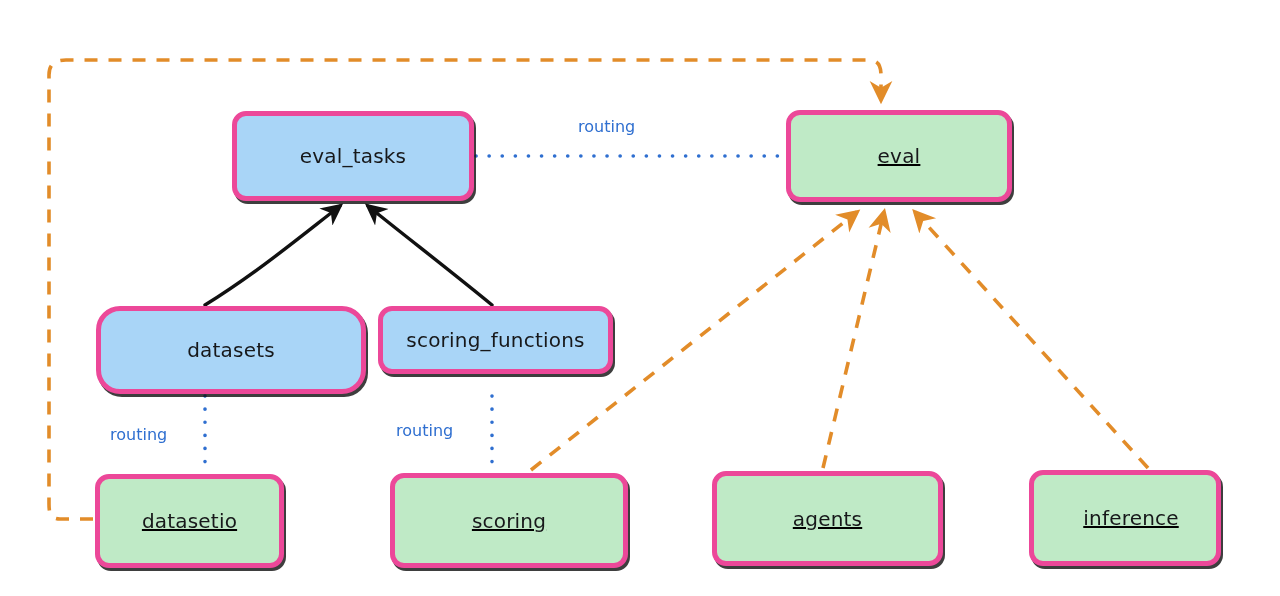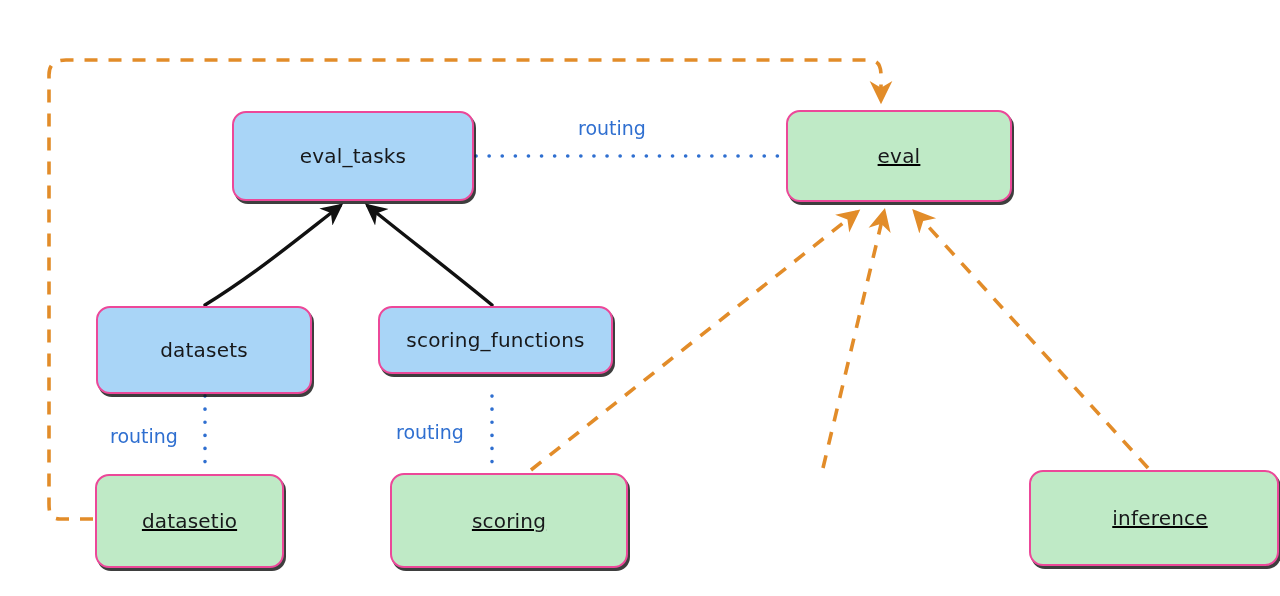--- a/index.html
+++ b/index.html
@@ -22,41 +22,41 @@
     position: absolute;
     left: 0;
     top: 0;
     width: 1280px;
     height: 596px;
     pointer-events: none;
   }
   .node {
     position: absolute;
     box-sizing: border-box;
-    border: 2px solid #ec4899;
+    border: 5px solid #ec4899;
     border-radius: 14px;
     display: flex;
     align-items: center;
     justify-content: center;
     box-shadow: 2px 3px 0 rgba(20,20,20,0.82);
   }
   .node.blue   { background: #a9d5f7; }
   .node.green  { background: #bfeac6; text-decoration: underline; }
   .node-label {
     font-family: "DejaVu Sans", sans-serif;
     font-size: 20px;
     color: #17181a;
     letter-spacing: 0.2px;
     white-space: nowrap;
     text-align: center;
   }
   .edge-label {
     position: absolute;
     font-family: "DejaVu Sans", sans-serif;
-    font-size: 19px;
+    font-size: 16px;
     color: #2f6fd0;
     white-space: nowrap;
   }
 </style>
 </head>
 <body>
 
 <div id="canvas">
 
   <svg id="edges" viewBox="0 0 1280 596" xmlns="http://www.w3.org/2000/svg">
@@ -107,38 +107,41 @@
   </svg>
 
   <div class="node blue" style="left:232px; top:111px; width:242px; height:90px;">
     <span class="node-label">eval_tasks</span>
   </div>
 
   <div class="node green" style="left:786px; top:110px; width:226px; height:92px;">
     <span class="node-label">eval</span>
   </div>
 
-  <div class="node blue" style="left:96px; top:306px; width:216px; height:88px;">
+  <div class="node blue" style="left:96px; top:306px; width:270px; height:88px;border-radius:24px;">
     <span class="node-label">datasets</span>
   </div>
 
   <div class="node blue" style="left:378px; top:306px; width:235px; height:68px;">
     <span class="node-label">scoring_functions</span>
   </div>
 
   <div class="node green" style="left:390px; top:473px; width:238px; height:95px;">
     <span class="node-label">scoring</span>
   </div>
 
   <div class="node green" style="left:95px; top:474px; width:189px; height:94px;">
     <span class="node-label">datasetio</span>
   </div>
 
+  <div class="node green" style="left:712px; top:471px; width:231px; height:95px;">
+    <span class="node-label">agents</span>
+  </div>
 
-  <div class="node green" style="left:1029px; top:470px; width:250px; height:96px;padding-left:12px;">
+  <div class="node green" style="left:1029px; top:470px; width:192px; height:96px;padding-left:12px;">
     <span class="node-label">inference</span>
   </div>
 
   <span class="edge-label" style="left:578px; top:117px;">routing</span>
 
   <span class="edge-label" style="left:110px; top:425px;">routing</span>
 
   <span class="edge-label" style="left:396px; top:421px;">routing</span>
 
 </div>

